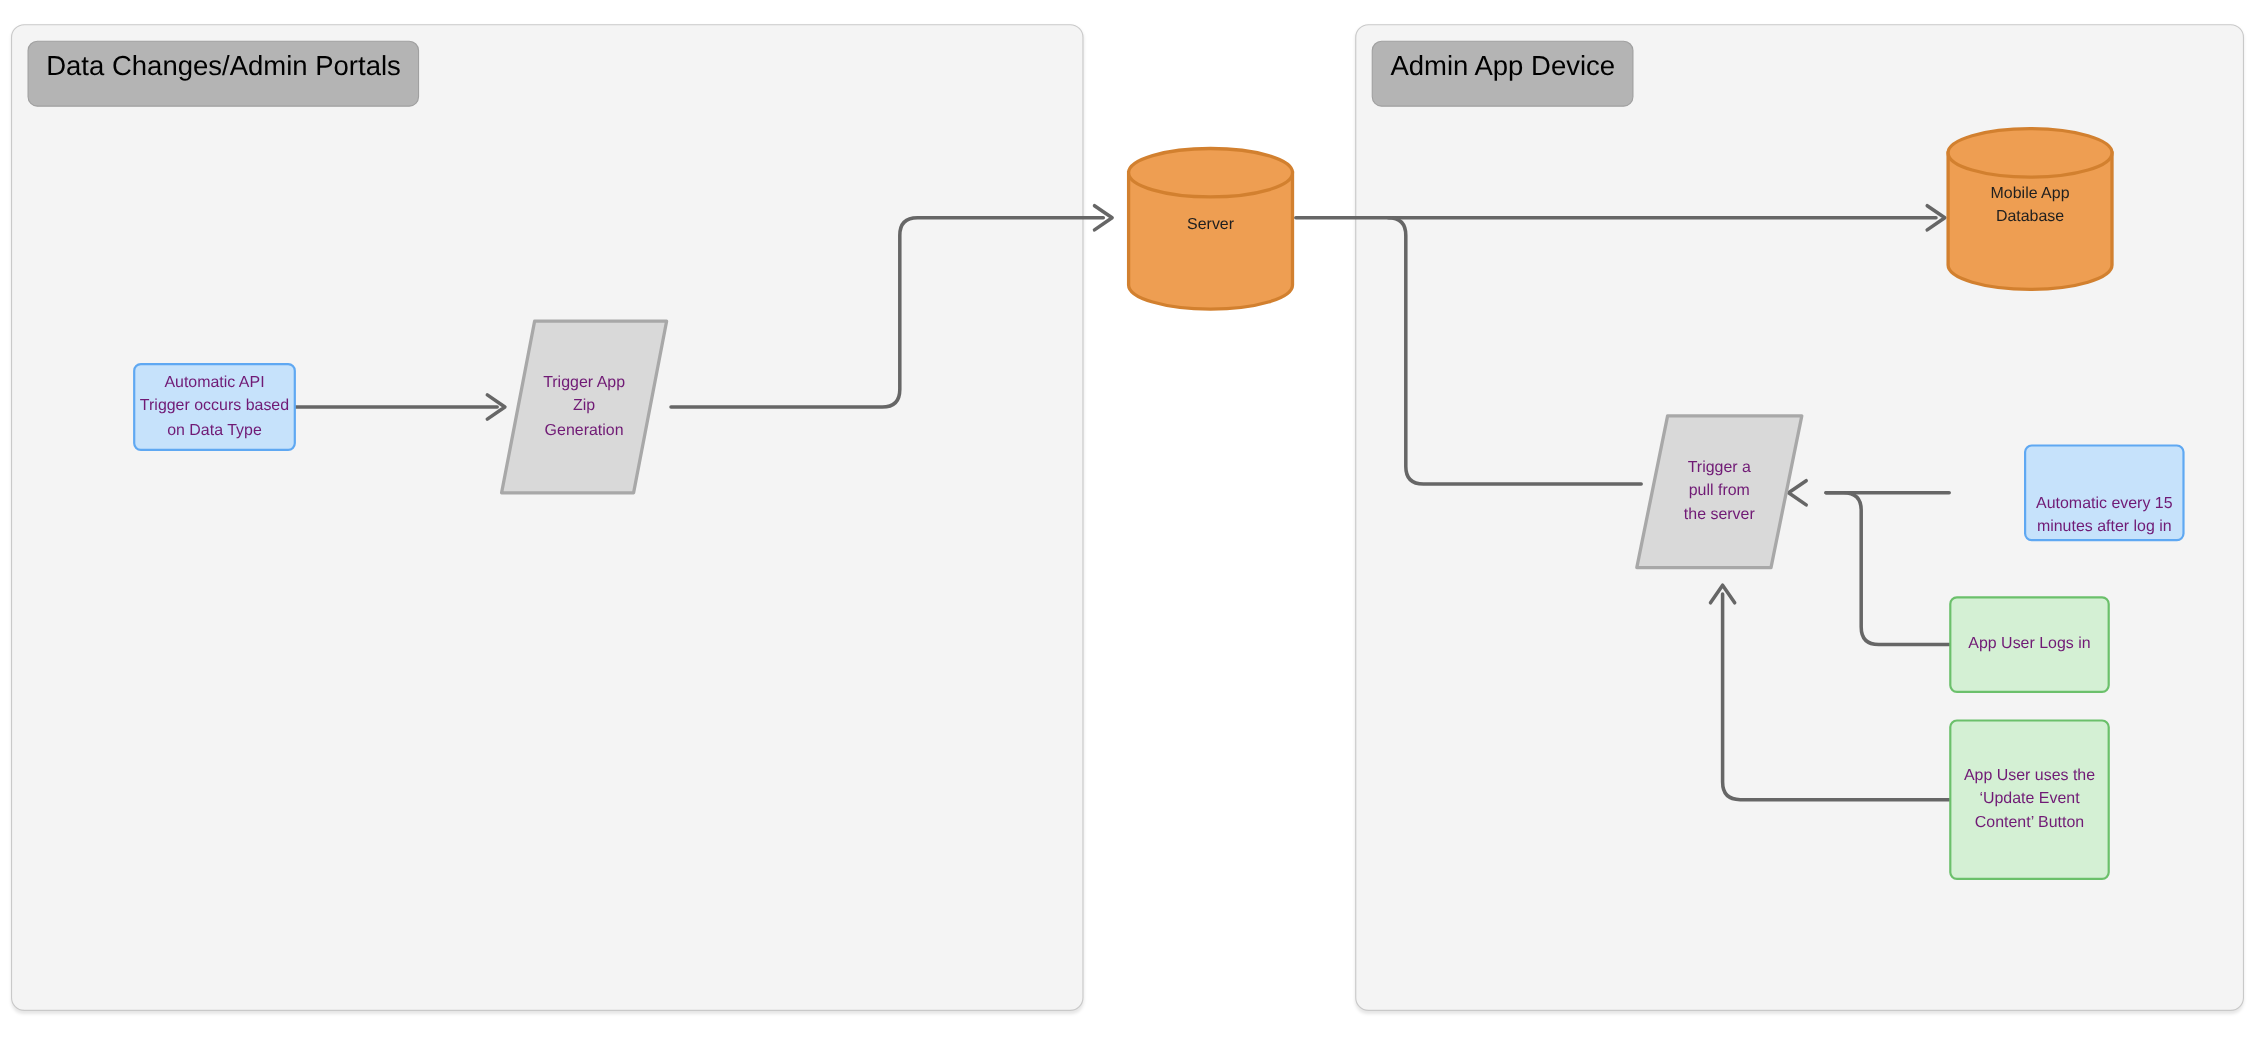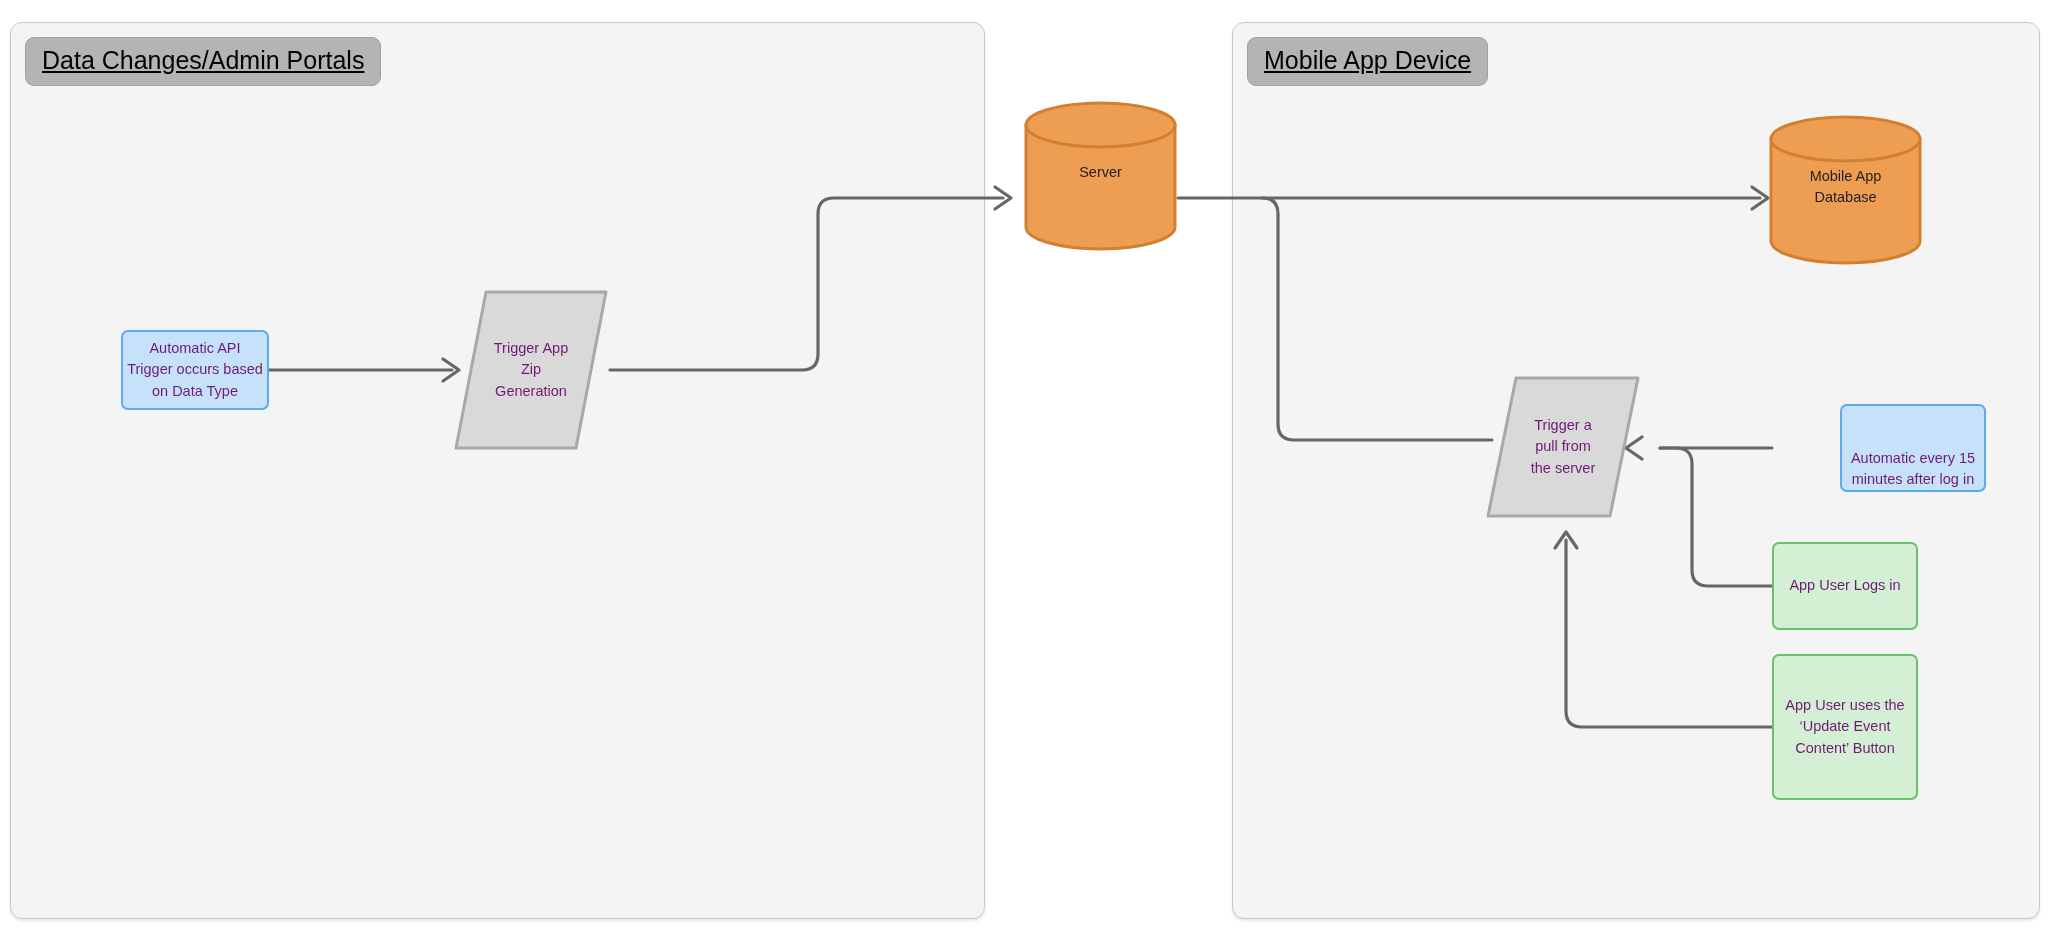--- a/index.html
+++ b/index.html
@@ -35,24 +35,23 @@
   .group-label {
     position: absolute;
     top: 14px;
     left: 14px;
     background: #B4B4B4;
     border: 1px solid #A0A0A0;
     border-radius: 9px;
     color: #000000;
     font-size: 25px;
     line-height: 1;
-    padding: 10px 16px 12px 16px;
+    padding: 10px 16px 23px 16px;
     white-space: nowrap;
     box-sizing: border-box;
-    text-decoration: underline;
   }
 
   
   .node {
     position: absolute;
     box-sizing: border-box;
     display: flex;
     align-items: center;
     justify-content: center;
     text-align: center;
@@ -132,21 +131,21 @@
 </head>
 <body>
 
 <div id="stage">
 
   <div class="group" id="group-left">
     <div class="group-label">Data Changes/Admin Portals</div>
   </div>
 
   <div class="group" id="group-right">
-    <div class="group-label">Mobile App Device</div>
+    <div class="group-label">Admin App Device</div>
   </div>
 
   <svg id="edges" viewBox="0 0 2050 944">
 
     <path class="edge" d="M 268 370 L 452 370"></path>
     <path class="arrowhead" d="M 443 359 L 459 370 L 443 381"></path>
 
     <path class="edge" d="M 610 370 L 802 370 Q 818 370 818 354 L 818 214 Q 818 198 834 198 L 1003 198"></path>
     <path class="arrowhead" d="M 995 187 L 1011 198 L 995 209"></path>
 
@@ -172,21 +171,21 @@
 
   <div class="para-wrap" style="left:452px; top:288px; width:158px; height:164px;">
     <svg width="158" height="164" viewBox="0 0 158 164">
       <path d="M 34 4 L 154 4 L 124 160 L 4 160 Z" fill="#D9D9D9" stroke="#A8A8A8" stroke-width="3" stroke-linejoin="round"></path>
     </svg>
     <div class="para-label">Trigger App
 Zip
 Generation</div>
   </div>
 
-  <div class="cyl-wrap" style="left:1023px; top:100px; width:155px; height:152px;">
+  <div class="cyl-wrap" style="left:1023px; top:132px; width:155px; height:152px;">
     <svg width="155" height="152" viewBox="0 0 155 152">
       <path d="M 3 25 L 3 127 A 74.5 22 0 0 0 152 127 L 152 25 Z" fill="#EE9E52" stroke="#D2802F" stroke-width="3"></path>
       <ellipse cx="77.5" cy="25" rx="74.5" ry="22" fill="#EE9E52" stroke="#D2802F" stroke-width="3"></ellipse>
     </svg>
     <div class="cyl-label" style="top:62px;">Server</div>
   </div>
 
   <div class="cyl-wrap" style="left:1768px; top:114px; width:155px; height:152px;">
     <svg width="155" height="152" viewBox="0 0 155 152">
       <path d="M 3 25 L 3 127 A 74.5 22 0 0 0 152 127 L 152 25 Z" fill="#EE9E52" stroke="#D2802F" stroke-width="3"></path>

